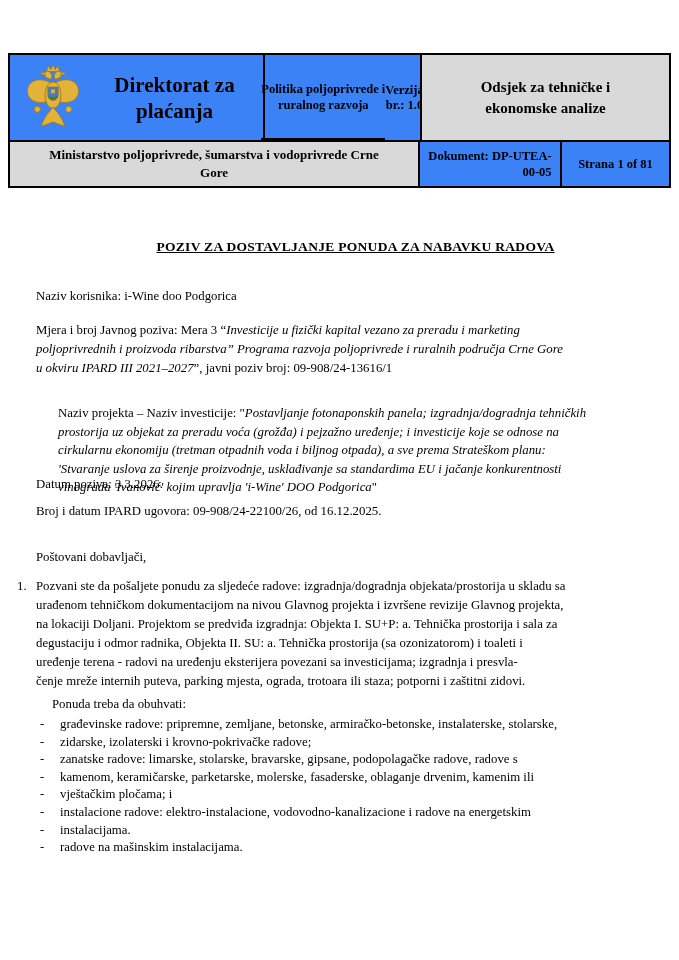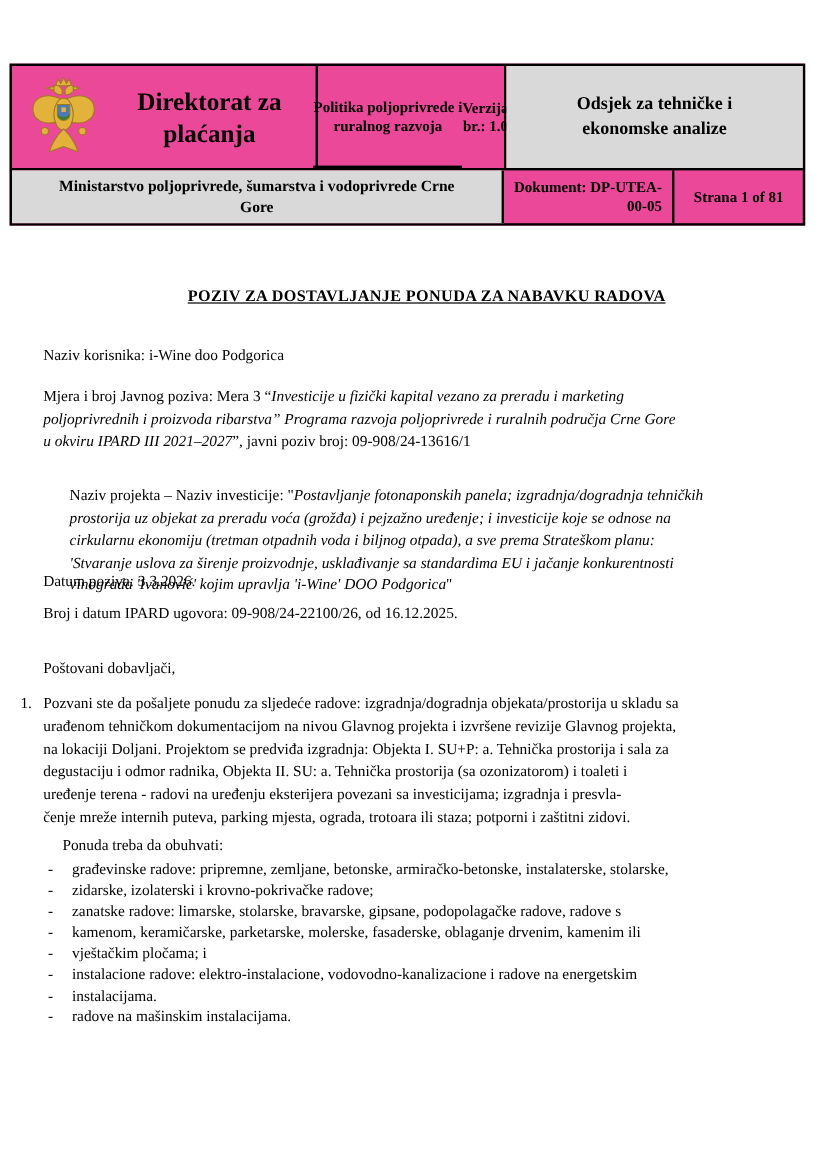--- a/index.html
+++ b/index.html
@@ -1,20 +1,20 @@
 <!DOCTYPE html>
 <html><head>
 <meta charset="utf-8">
 <style>
   html, body { margin:0; padding:0; background:#ffffff; }
   body { width:679px; height:960px; font-family:"Liberation Serif","DejaVu Serif",serif; color:#000; }
   .page { position:relative; width:679px; height:960px; background:#ffffff; overflow:hidden; }
 
   
-  .tbl { position:absolute; left:8px; top:53px; width:663px; border:2px solid #000; box-sizing:border-box; background:#ec4899; }
+  .tbl { position:absolute; left:8px; top:53px; width:663px; border:2px solid #000; box-sizing:border-box; background:#3b82f6; }
   .trow { display:flex; box-sizing:border-box; }
   .row1 { height:85px; }
   .row2 { height:46px; border-top:2px solid #000; }
   .cell { box-sizing:border-box; display:flex; align-items:center; justify-content:center; text-align:center; font-weight:bold; }
   .cellA { width:255px; border-right:2px solid #000; justify-content:flex-start; }
   .logo-wrap { width:66px; padding-left:10px; display:flex; align-items:center; justify-content:center; }
   .org-name { flex:1; font-size:21px; line-height:26px; white-space:pre; text-align:center; }
   .cellB { width:157px; border-right:2px solid #000; padding:0; align-items:stretch; }
   .cellB1 { flex:11; border-bottom:2px solid #000; display:flex; align-items:center; justify-content:center; font-size:12.5px; line-height:16px; white-space:pre; text-align:center; }
   .cellB2 { flex:10; display:flex; align-items:center; justify-content:center; font-size:12.5px; }

